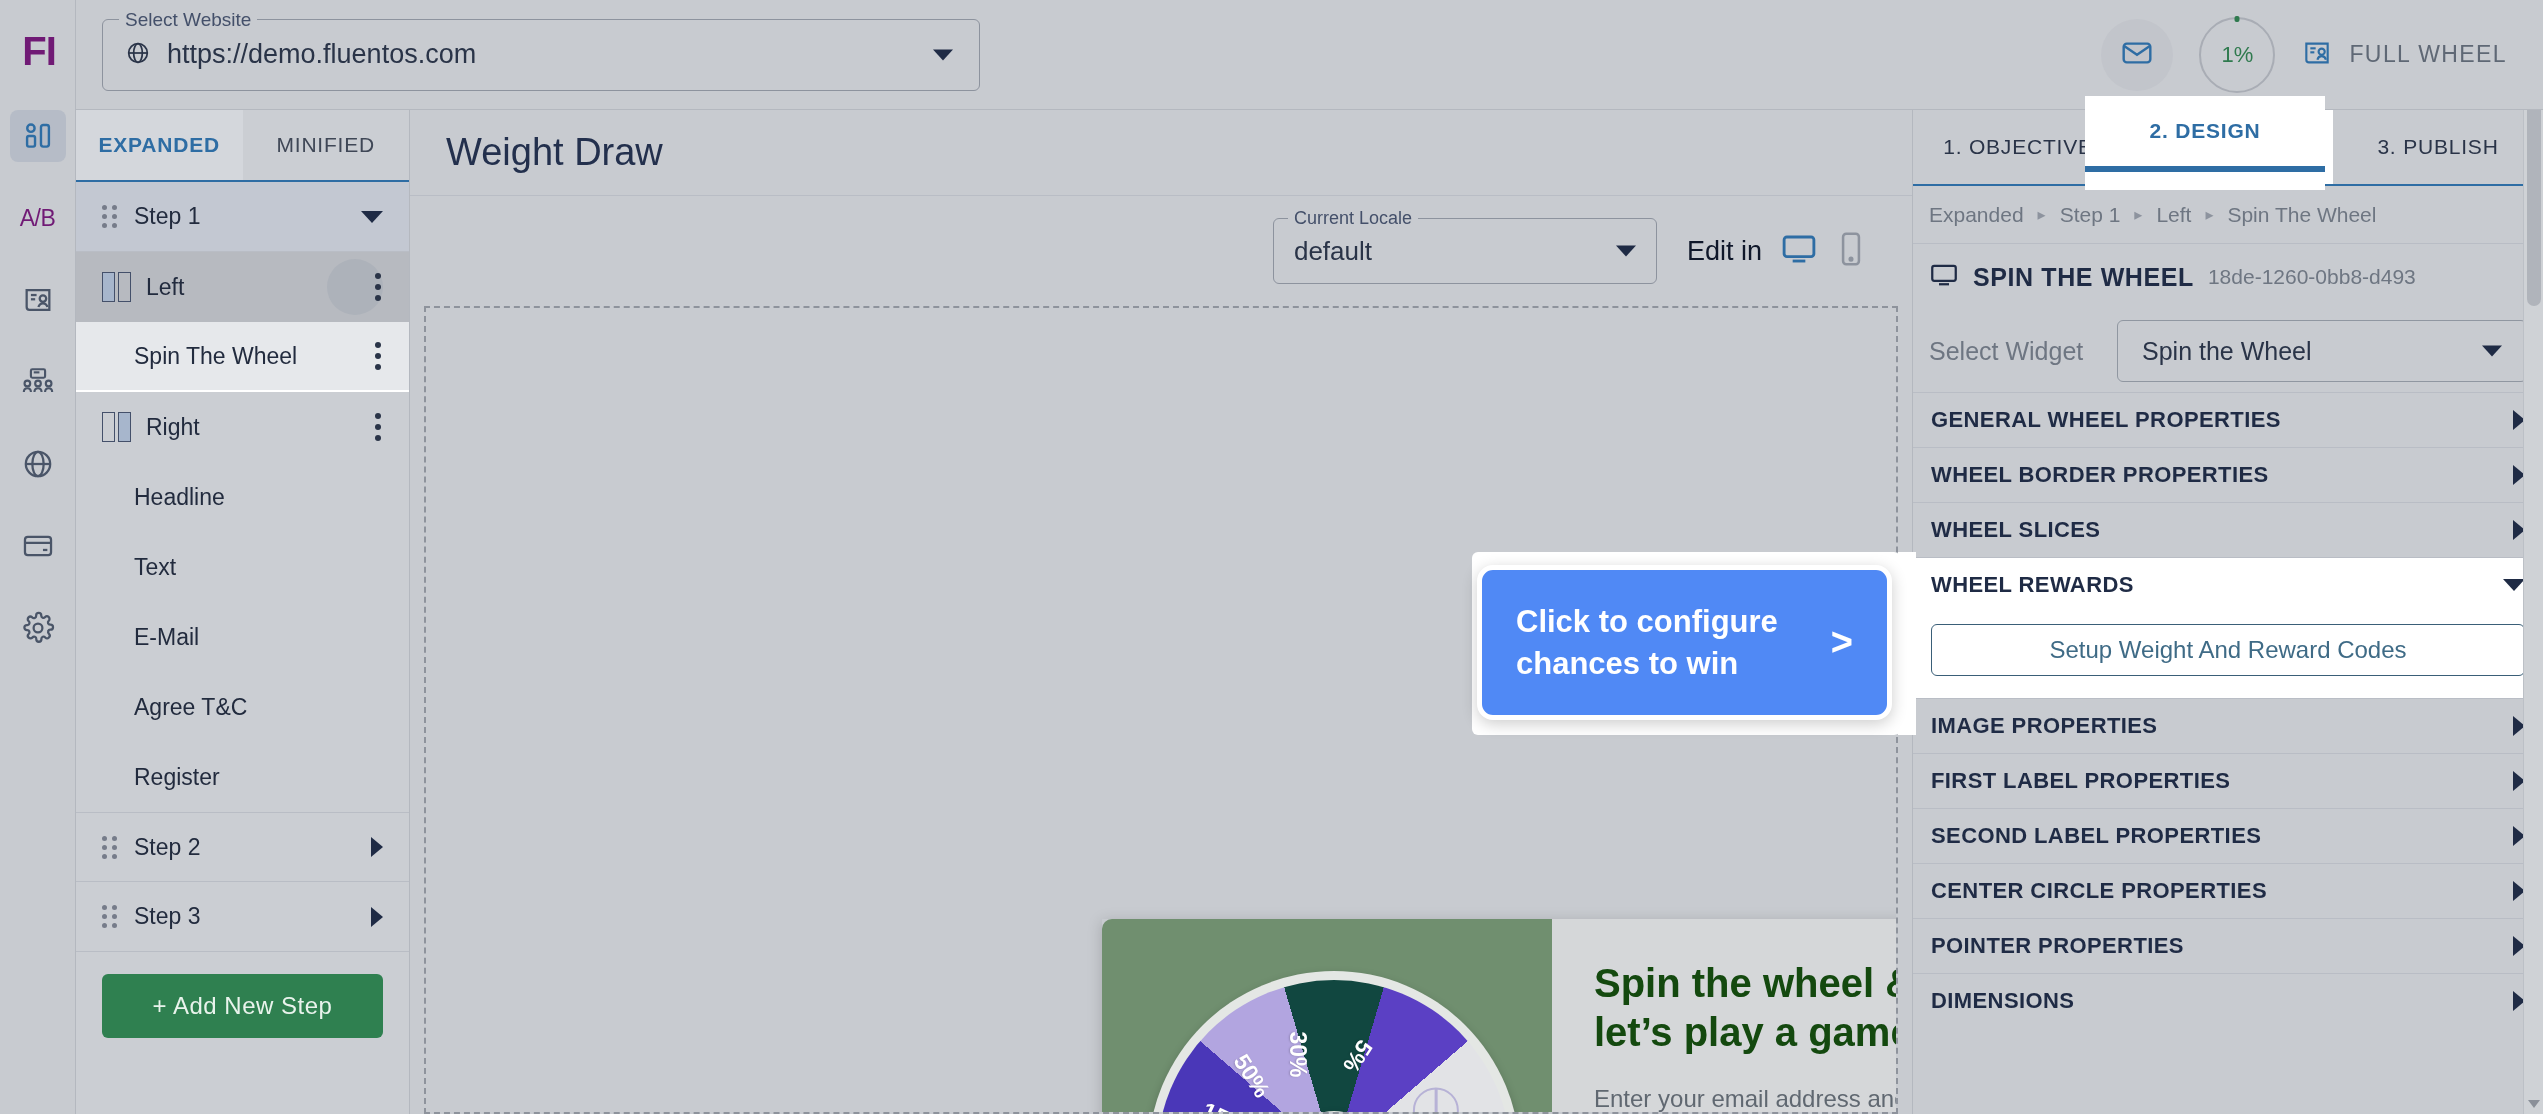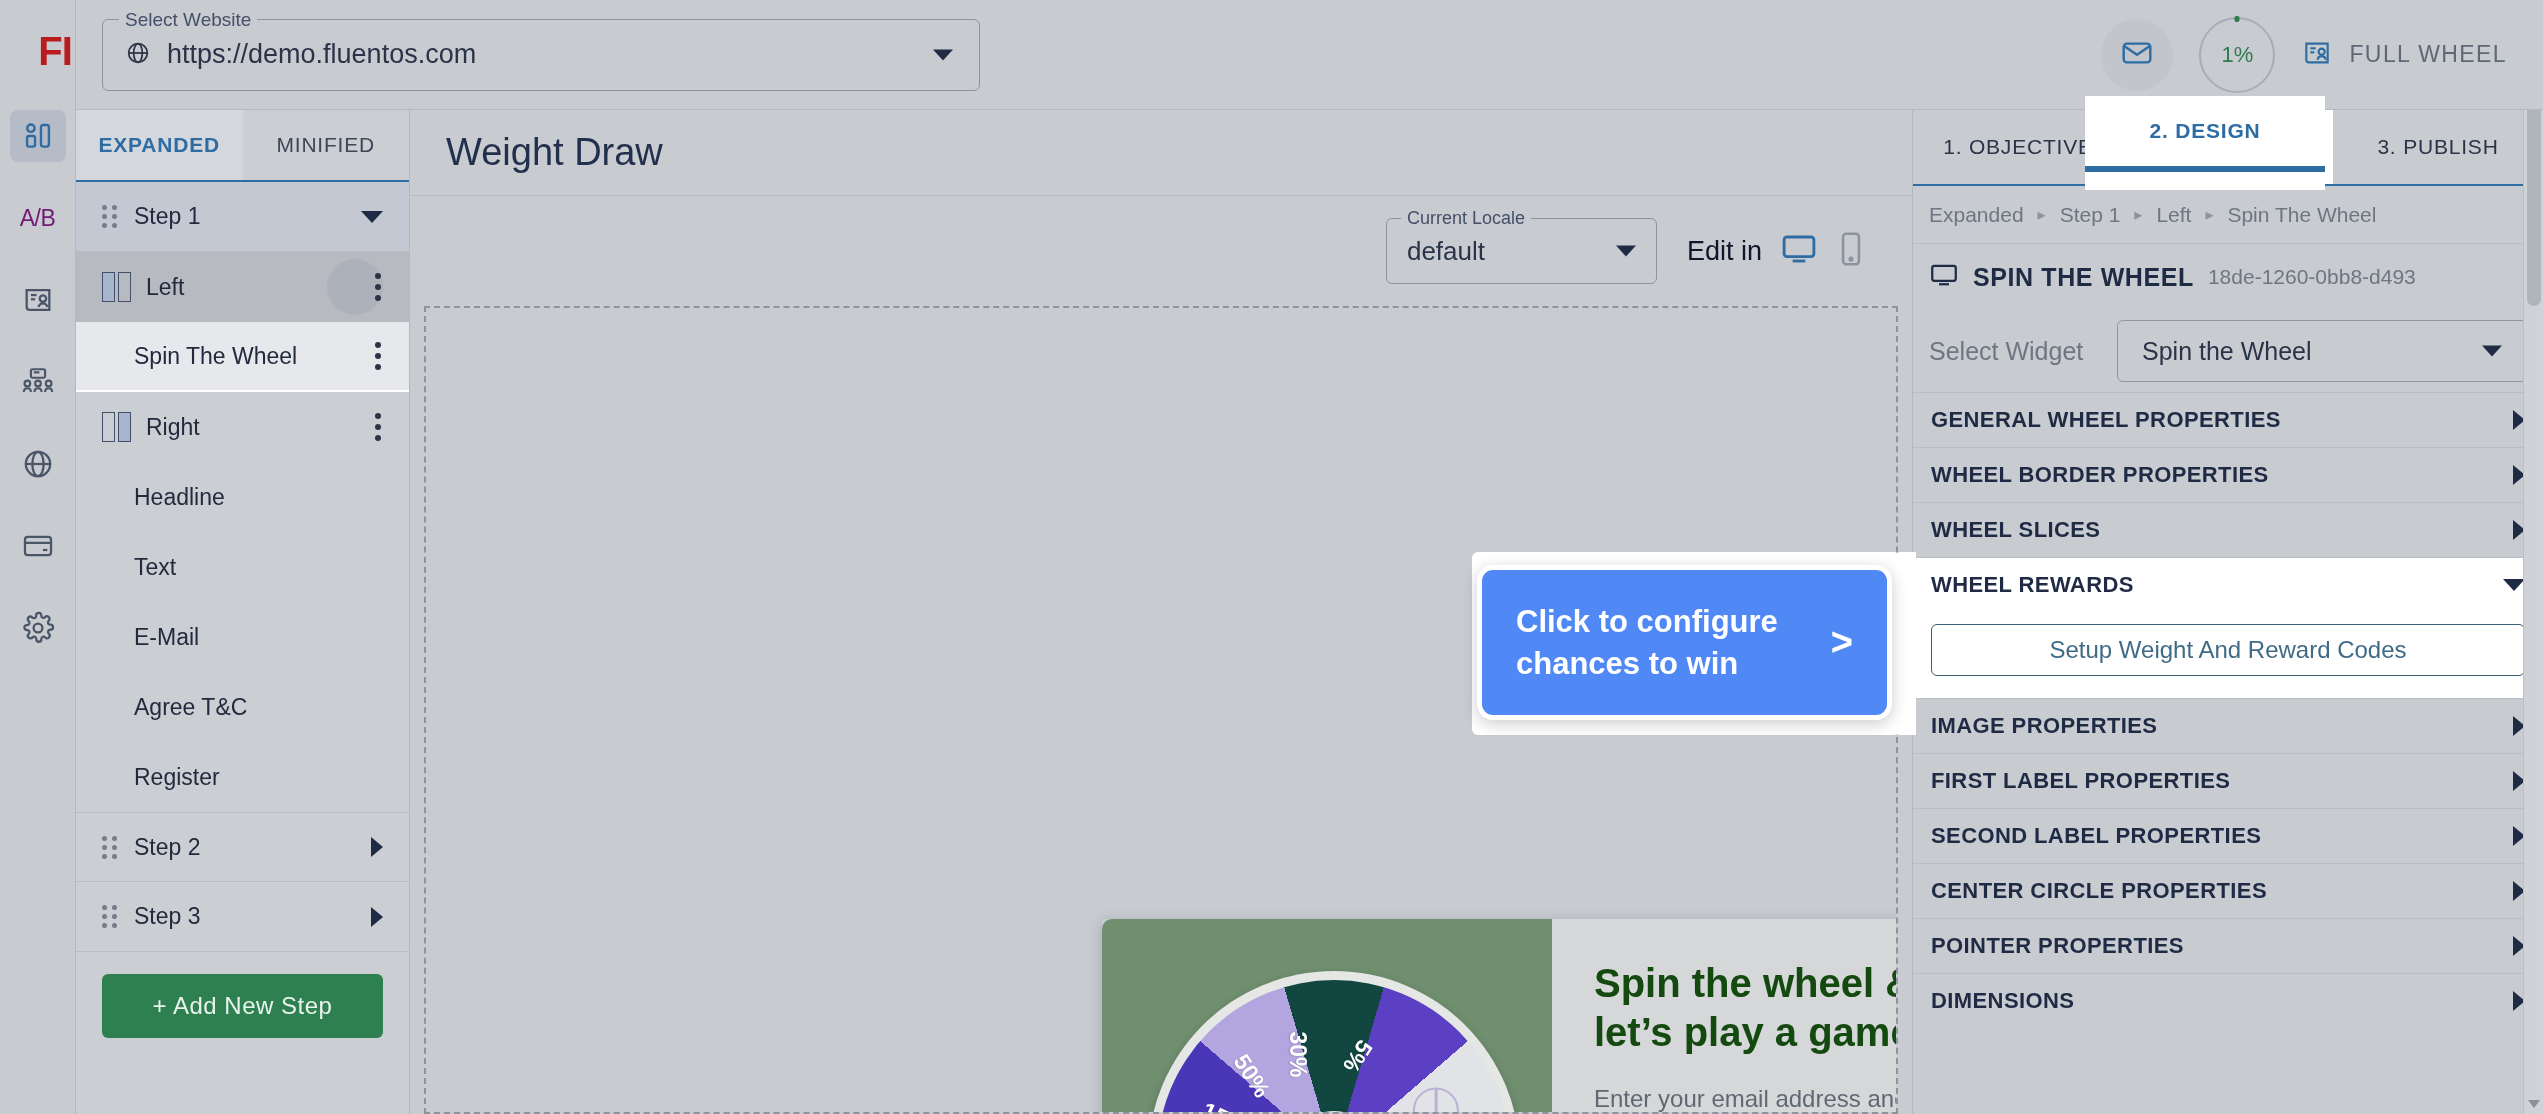--- a/index.html
+++ b/index.html
@@ -13,24 +13,24 @@
 
   
   .rail {
     width: 76px; flex: 0 0 76px;
     background: #c8cbd0;
     border-right: 1px solid #b4b8bf;
     display: flex; flex-direction: column; align-items: center;
     padding-top: 110px; gap: 30px;
   }
   .rail-logo {
-    position: absolute; top: 22px; left: 26px;
+    position: absolute; top: 22px; left: 10px;
     width: 58px; height: 58px;
     display: flex; align-items: center; justify-content: center;
-    font-size: 40px; font-weight: bold; color: #b91c1c; letter-spacing: -1px;
+    font-size: 40px; font-weight: bold; color: #701a75; letter-spacing: -1px;
   }
   .rail-item {
     width: 56px; height: 52px; border-radius: 8px;
     display: flex; align-items: center; justify-content: center;
     color: #4a5568;
   }
   .rail-item.active { background: #b6bcc7; }
   .rail-item svg { display: block; }
   .rail-ab { font-size: 23px; color: #701a75; letter-spacing: -0.5px; }
 
@@ -148,21 +148,21 @@
   }
   .center-title {
     height: 86px; display: flex; align-items: center; padding-left: 36px;
     font-size: 38px; color: #23304d; border-bottom: 1px solid #b9bdc5;
   }
   .center-toolbar {
     height: 110px; display: flex; align-items: center; justify-content: flex-end;
     padding-right: 46px; gap: 30px;
   }
   .locale-select {
-    position: relative; width: 271px; height: 66px;
+    position: relative; width: 384px; height: 66px;
     border: 1px solid #8d939e; border-radius: 6px;
     display: flex; align-items: center; padding: 0 20px; text-align: center;
   }
   .locale-select .legend {
     position: absolute; top: -11px; left: 14px; background: #c8cbd0;
     padding: 0 6px; font-size: 18px; color: #44506a;
   }
   .locale-select .val { font-size: 26px; color: #2a3448; }
   .locale-select .caret {
     position: absolute; right: 20px; top: 50%; transform: translateY(-50%);

